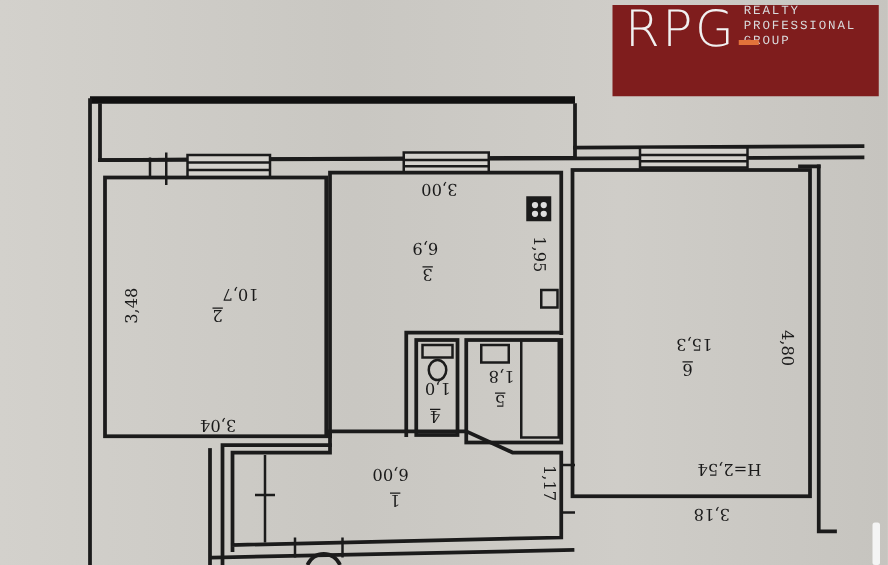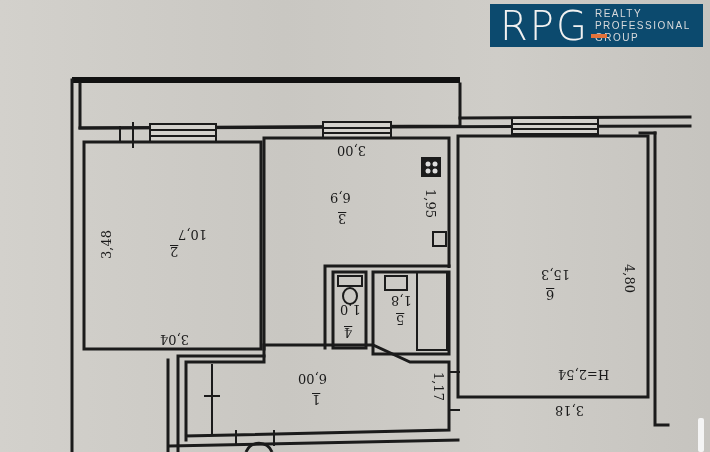--- a/index.html
+++ b/index.html
@@ -15,31 +15,31 @@
   .wall-heavy { fill: none; stroke: #111; stroke-width: 6; }
   .lbl {
     position: absolute; color: #1a1a1a; font-size: 13px; line-height: 1;
     white-space: nowrap; transform-origin: center center;
   }
   .rot180 { transform: rotate(180deg); }
   .rot90 { transform: rotate(90deg); }
   .rotm90 { transform: rotate(-90deg); }
   .room-num { text-decoration: underline; }
   .logo {
-    position: absolute; left: 490px; top: 4px; width: 213px; height: 43px;
-    background: #0c4a6e; display: flex; align-items: center;
+    position: absolute; left: 490px; top: 4px; width: 213px; height: 73px;
+    background: #7f1d1d; display: flex; 
   }
   .logo-mark {
     font-family: "DejaVu Sans", "Liberation Sans", sans-serif;
     font-size: 40px; font-weight: 300; color: #f1f1f1; letter-spacing: 2px;
     margin-left: 10px; position: relative; line-height: 1;
   }
   .logo-accent { position: absolute; left: 91px; top: 28px; width: 16px; height: 4px; background: #e2723a; }
   .logo-text {
-    font-family: Liberation Sans, sans-serif;
+    font-family: Liberation Mono, monospace;
     font-size: 10px; color: #d9dadc; letter-spacing: 1.5px; line-height: 12px;
     margin-left: 6px;
   }
   .scrollbar {
     position: absolute; right: 6px; top: 418px; width: 6px; height: 34px;
     background: #f4f4f4; border-radius: 2px;
   }
 </style>
 </head>
 <body>

